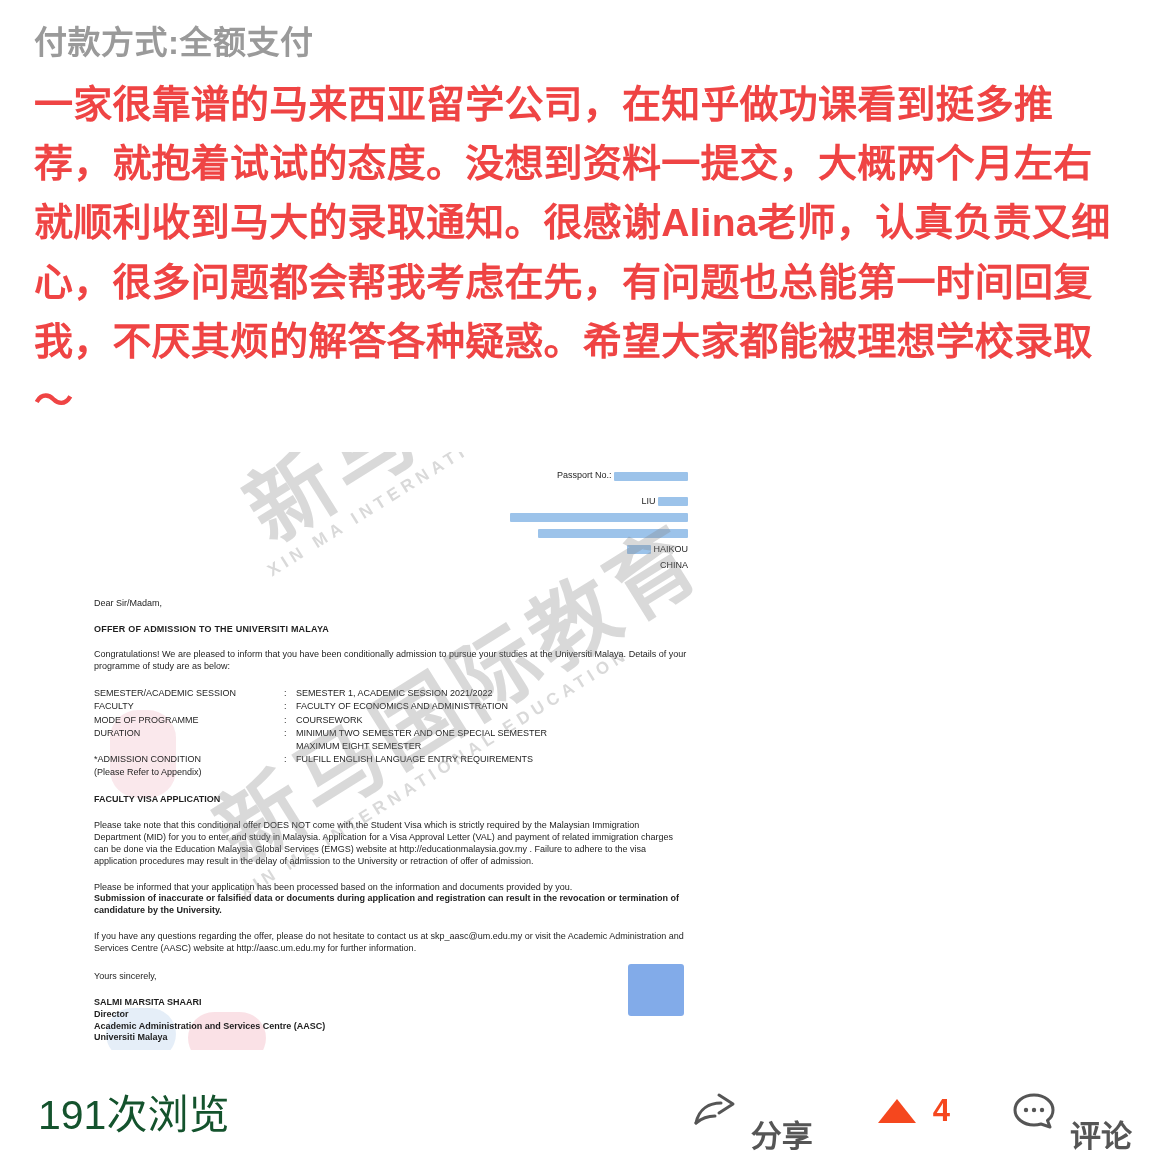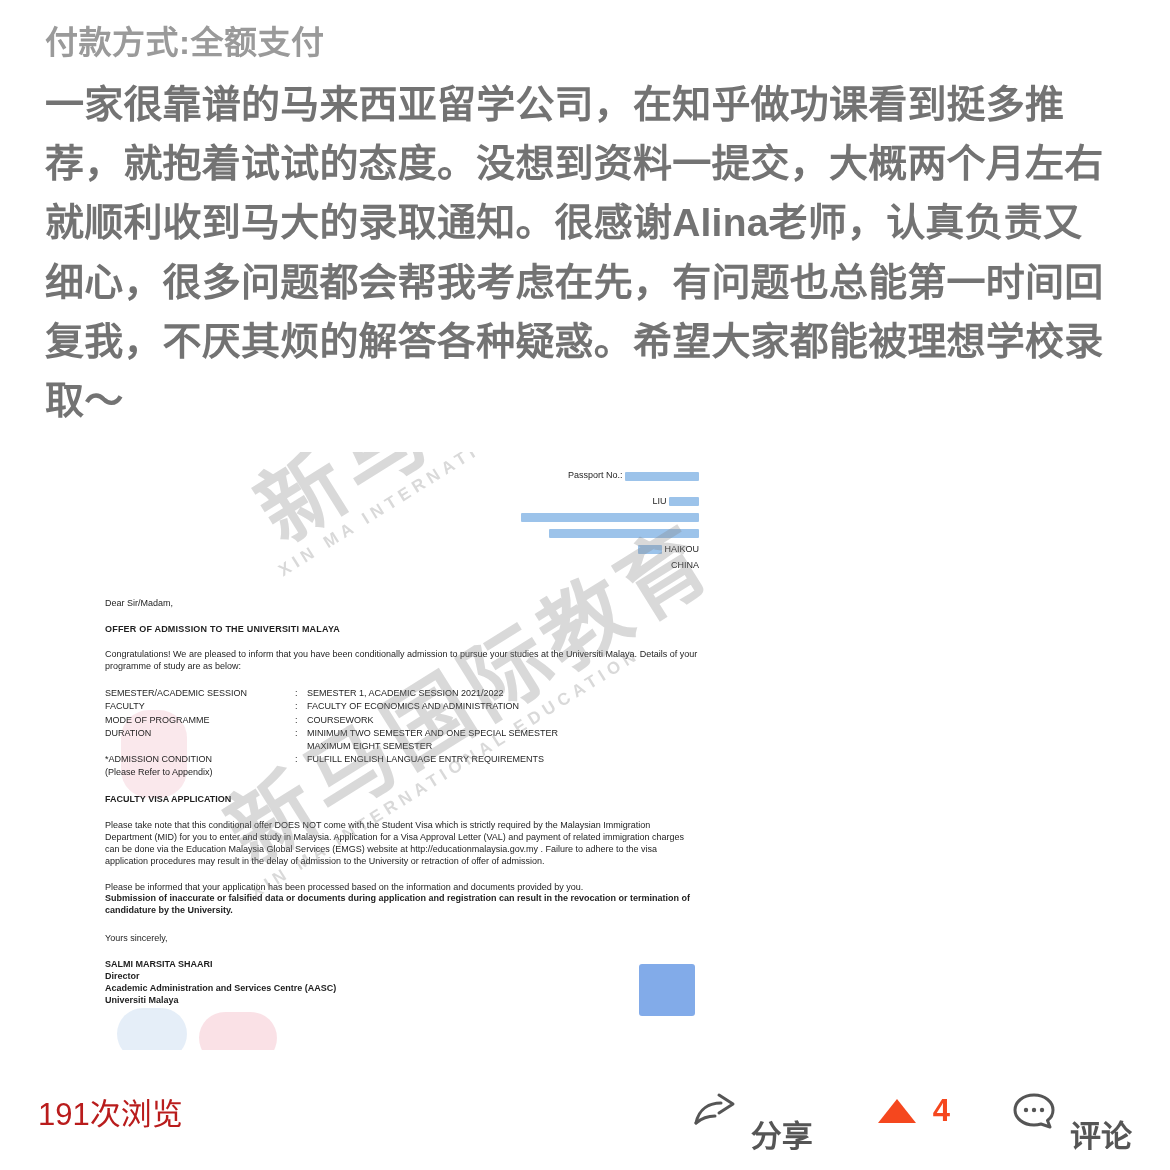--- a/index.html
+++ b/index.html
@@ -12,39 +12,39 @@
     height: 1170px;
     font-family: "Liberation Sans", sans-serif;
     color: #1a1a1a;
     overflow: hidden;
     position: relative;
   }
   .page {
     width: 1170px;
     height: 1170px;
     box-sizing: border-box;
-    padding: 0 45px;
+    padding: 0 34px;
     position: relative;
     display: flex;
     flex-direction: column;
   }
   .payment-line {
     font-size: 33px;
     font-weight: bold;
     color: #9a9a9a;
     letter-spacing: 0.5px;
     margin-top: 22px;
     margin-bottom: 10px;
     line-height: 1.3;
   }
   .body-text {
     font-size: 39px;
     font-weight: bold;
     line-height: 1.52;
-    color: #737373;
+    color: #ef4444;
     letter-spacing: 0.2px;
     margin-bottom: 16px;
     padding-right: 8px;
   }
   
   .letter-wrap {
     position: relative;
     width: 646px;
     margin-left: 34px;
     margin-top: 6px;
@@ -152,22 +152,22 @@
     left: 0; right: 0;
     bottom: 0;
     height: 118px;
     padding: 0 38px;
     box-sizing: border-box;
     display: flex;
     align-items: center;
     justify-content: space-between;
   }
   .views {
-    font-size: 31px;
-    color: #b91c1c;
+    font-size: 41px;
+    color: #14532d;
   }
   .actions {
     display: flex;
     align-items: center;
     gap: 62px;
   }
   .action {
     display: flex;
     align-items: center;
     gap: 14px;
@@ -272,20 +272,21 @@
           </tr>
         </tbody>
           </table>
 
         <div class="sec-title">FACULTY VISA APPLICATION</div>
         <div class="para">Please take note that this conditional offer DOES NOT come with the Student Visa which is strictly required by the Malaysian Immigration Department (MID) for you to enter and study in Malaysia. Application for a Visa Approval Letter (VAL) and payment of related immigration charges can be done via the Education Malaysia Global Services (EMGS) website at http://educationmalaysia.gov.my . Failure to adhere to the visa application procedures may result in the delay of admission to the University or retraction of offer of admission.</div>
 
         <div class="para">Please be informed that your application has been processed based on the information and documents provided by you.</div>
         <div style="font-weight:bold;">Submission of inaccurate or falsified data or documents during application and registration can result in the revocation or termination of candidature by the University.</div>
 
+        <div class="para">If you have any questions regarding the offer, please do not hesitate to contact us at skp_aasc@um.edu.my or visit the Academic Administration and Services Centre (AASC) website at http://aasc.um.edu.my for further information.</div>
 
         <div class="yours">Yours sincerely,</div>
 
         <div class="sign-name">SALMI MARSITA SHAARI</div>
         <div class="sign-line">Director</div>
         <div class="sign-line">Academic Administration and Services Centre (AASC)</div>
         <div class="sign-line">Universiti Malaya</div>
       </div>
     </div>
 

